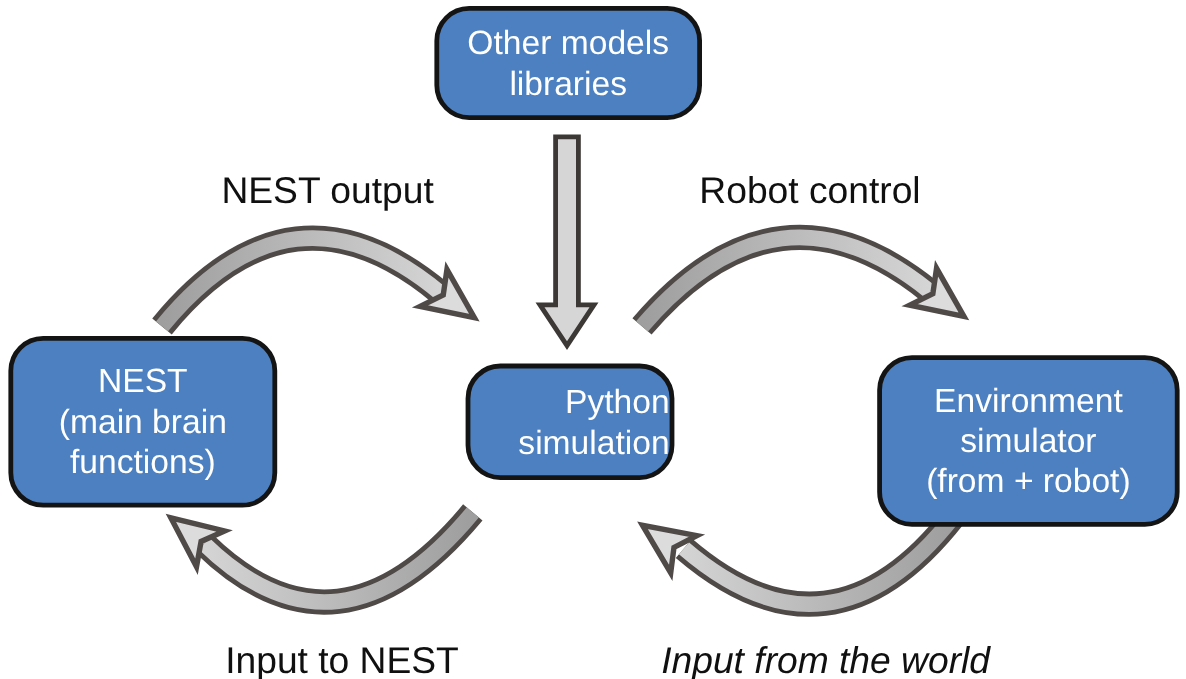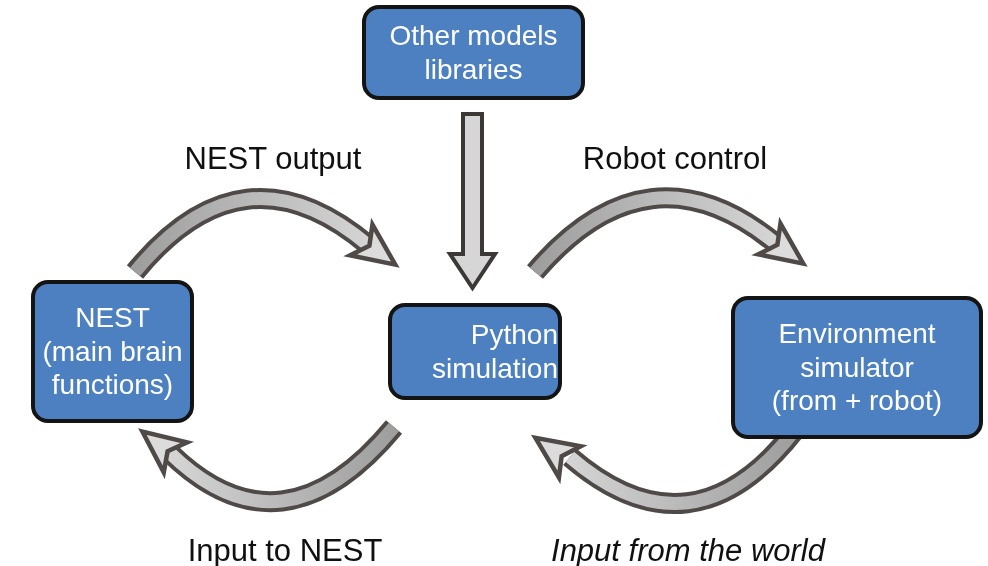--- a/index.html
+++ b/index.html
@@ -19,32 +19,32 @@
     position: absolute;
     left: 0;
     top: 0;
     pointer-events: none;
   }
   .node {
     position: absolute;
     box-sizing: border-box;
     background: var(--box-fill, #4d80c0);
     border: 4px solid var(--box-border, #141414);
-    border-radius: 17px;
+    border-radius: 29px;
     color: var(--box-text, #ffffff);
     display: flex;
     flex-direction: column;
     align-items: center;
     justify-content: center;
     text-align: center;
     font-size: 28px;
     line-height: 1.2;
   }
   .node-other       { left: 362px; top: 5px;   width: 223px; height: 95px; }
-  .node-nest        { left: 7px;   top: 280px; width: 163px; height: 143px; margin-left: 24px; }
+  .node-nest        { left: 7px;   top: 280px; width: 224px; height: 143px; }
   .node-python      { left: 388px; top: 303px; width: 174px; height: 97px; align-items: flex-end; }
   .node-environment { left: 731px; top: 296px; width: 252px; height: 143px; }
   .flow-label {
     position: absolute;
     transform: translateX(-50%);
     color: var(--label-text, #101010);
     font-size: 31px;
     white-space: nowrap;
   }
   .label-nest-output      { left: 273px; top: 141px; }

